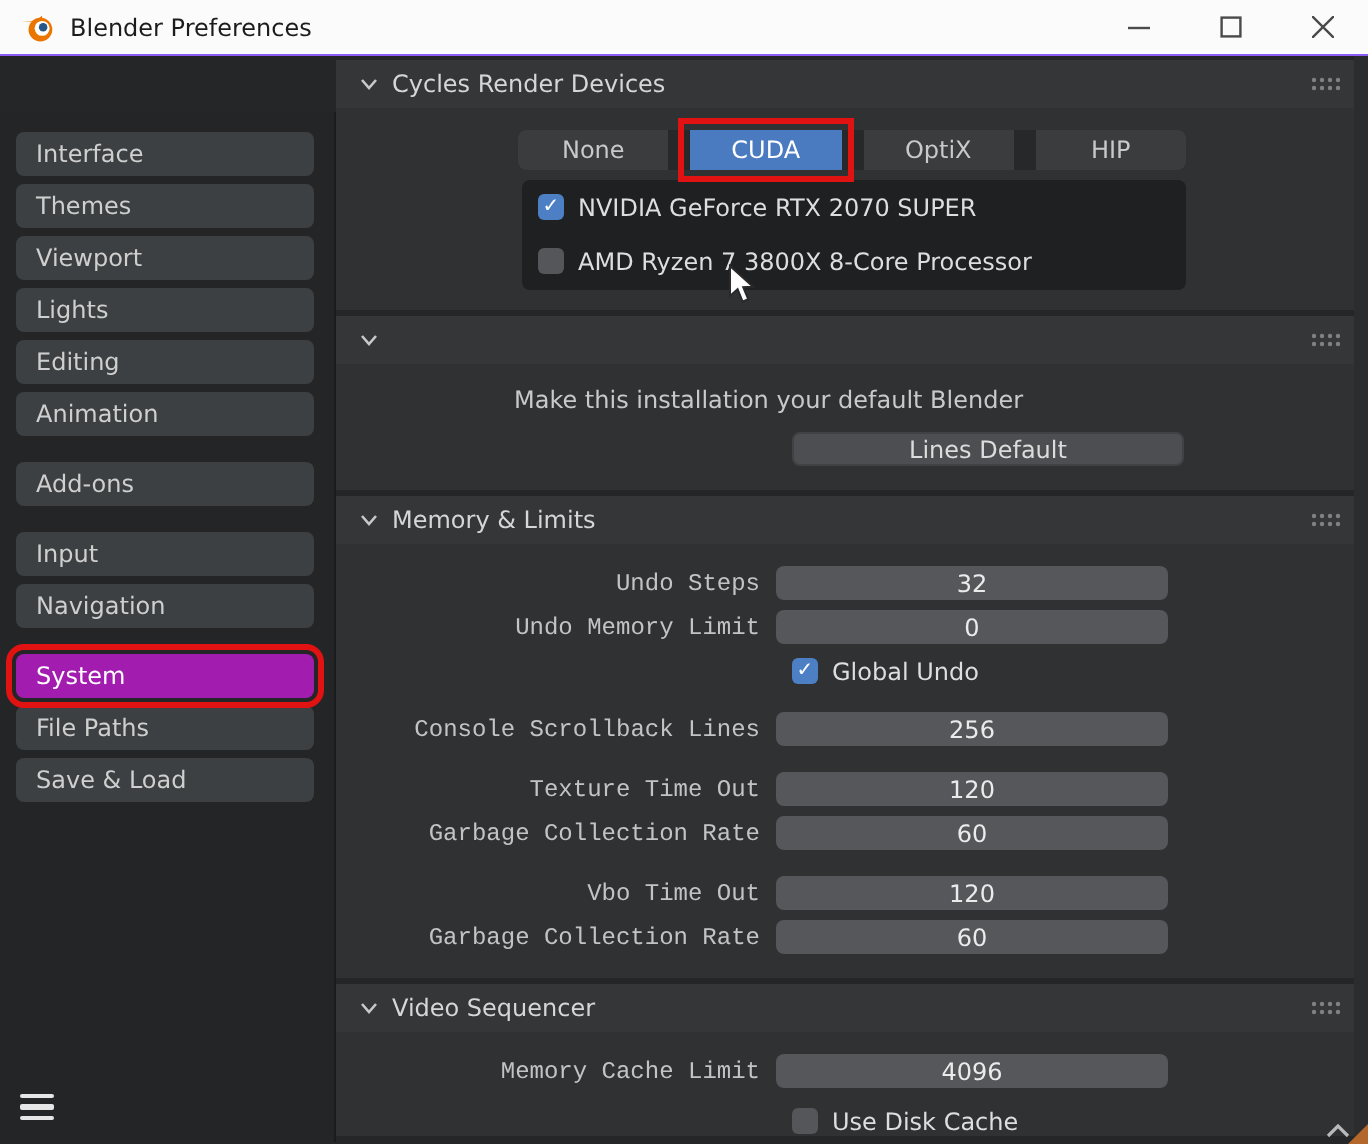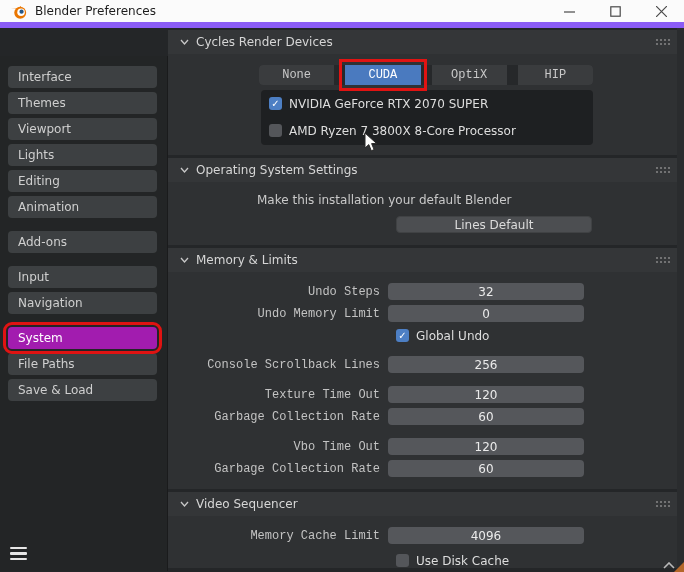--- a/index.html
+++ b/index.html
@@ -5,21 +5,21 @@
   * { margin:0; padding:0; box-sizing:border-box; }
   html,body { background:#555; }
   .app {
     position:relative; width:684px; height:572px; overflow:hidden;
     font-family:"DejaVu Sans","Liberation Sans",sans-serif;
     background:#242628;
   }
   
   .titlebar {
     height:28px; background:#fbfbfb; display:flex; align-items:center;
-    border-bottom:6px solid #8b5cf6;
+    border-bottom:1px solid #8b5cf6;
   }
   .titlebar .logo { margin-left:10px; width:17px; height:17px; flex:0 0 auto; }
   .titlebar .title { margin-left:8px; font-size:12px; color:#1c1c1c; }
   .win-controls { margin-left:auto; display:flex; height:100%; }
   .win-btn { width:46px; height:100%; display:flex; align-items:center; justify-content:center; cursor:default; }
   .win-btn svg { display:block; }
   
   .body { display:flex; height:543px; }
   .sidebar {
     width:168px; background:#232526; border-right:1px solid #1a1b1c;
@@ -61,21 +61,21 @@
   .checkbox {
     width:13px; height:13px; border-radius:3px; background:#54565a; flex:0 0 auto;
     display:flex; align-items:center; justify-content:center; cursor:default;
   }
   .checkbox.checked { background:#4d7fc4; }
   .checkbox.checked::after { content:"✓"; color:#fff; font-size:10px; font-weight:bold; line-height:1; }
   .cb-label { margin-left:7px; font-size:12px; color:#dedede; }
   
   .tabs {
     display:flex; gap:11px; margin:11px 0 0 91px; width:334px; height:20px;
-    background:#26282a; border-radius:4px;font-family:Liberation Mono, monospace;
+    background:#26282a; border-radius:4px;
   }
   .tab {
     flex:1; background:#3a3c3e; display:flex; align-items:center; justify-content:center;
     font-size:12px; color:#c9c9c9; cursor:default;
   }
   .tab:first-child { border-radius:4px 0 0 4px; }
   .tab:last-child { border-radius:0 4px 4px 0; }
   .tab.selected { background:#4a7abf; color:#fff; }
   .tab.annotated { outline:3px solid #e01312; outline-offset:3px; z-index:3; }
   .device-box {
@@ -231,21 +231,20 @@
         </div>
       </section>
 
       <section class="section pb12">
         <div class="sec-header">
           <span class="chev">
             <svg width="9" height="6">
                 <polyline points="1,1 4.5,5 8,1" stroke="#c8c8c8" stroke-width="1.3" fill="none"></polyline>
               </svg>
           </span>
-          <span>Operating System Settings</span>
           <span class="grip">
             <svg width="16" height="8">
                 <g fill="#8f8f8f">
                   <circle cx="2" cy="2" r="1.1"></circle>
                   <circle cx="6" cy="2" r="1.1"></circle>
                   <circle cx="10" cy="2" r="1.1"></circle>
                   <circle cx="14" cy="2" r="1.1"></circle>
                   <circle cx="2" cy="6" r="1.1"></circle>
                   <circle cx="6" cy="6" r="1.1"></circle>
                   <circle cx="10" cy="6" r="1.1"></circle>

